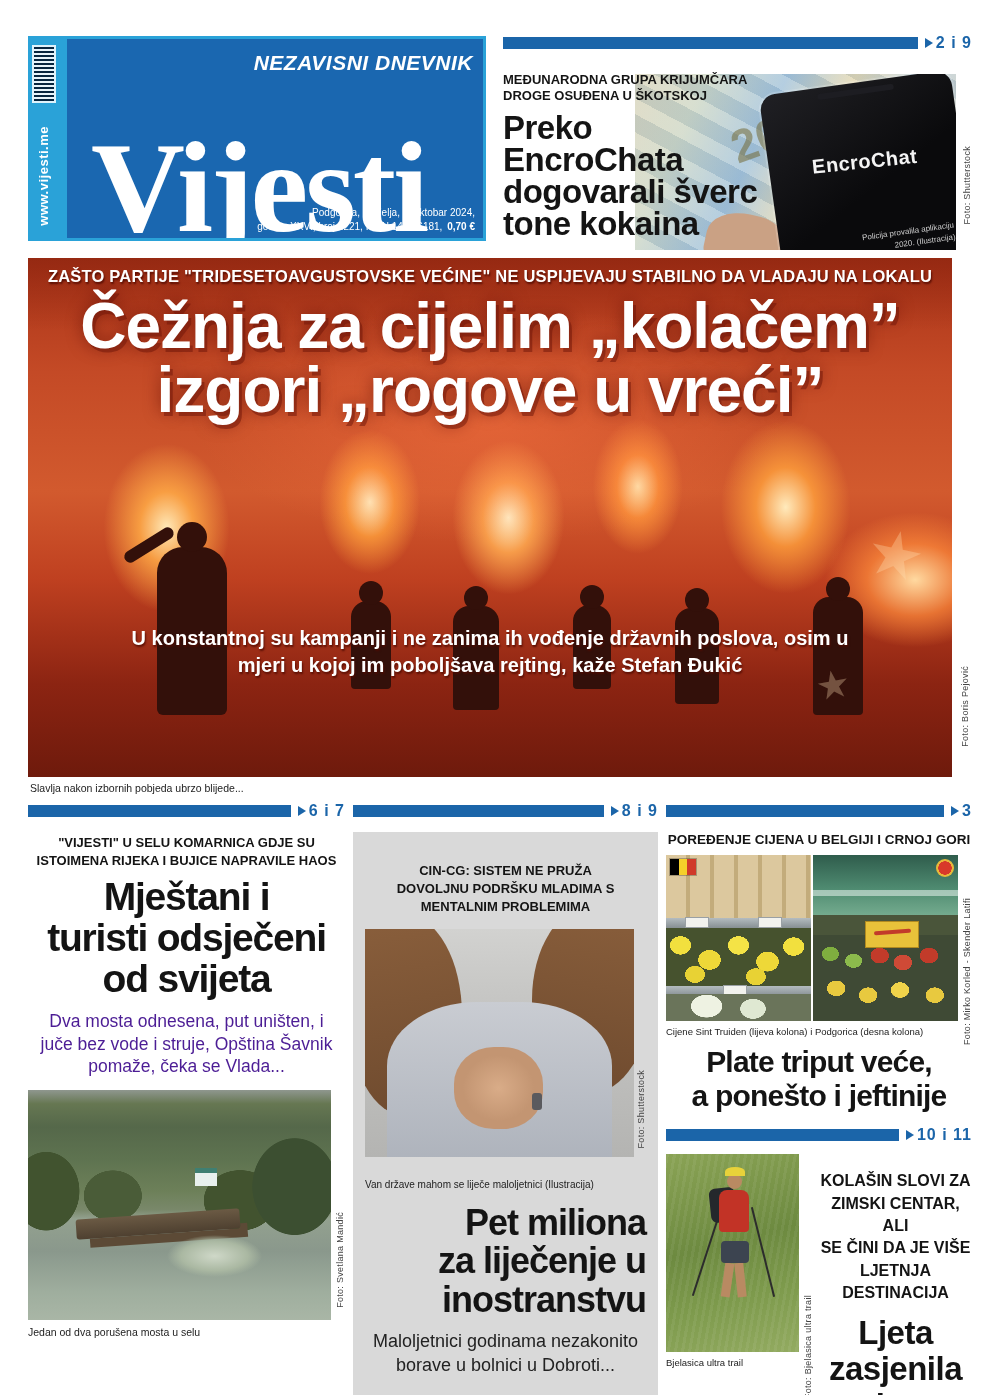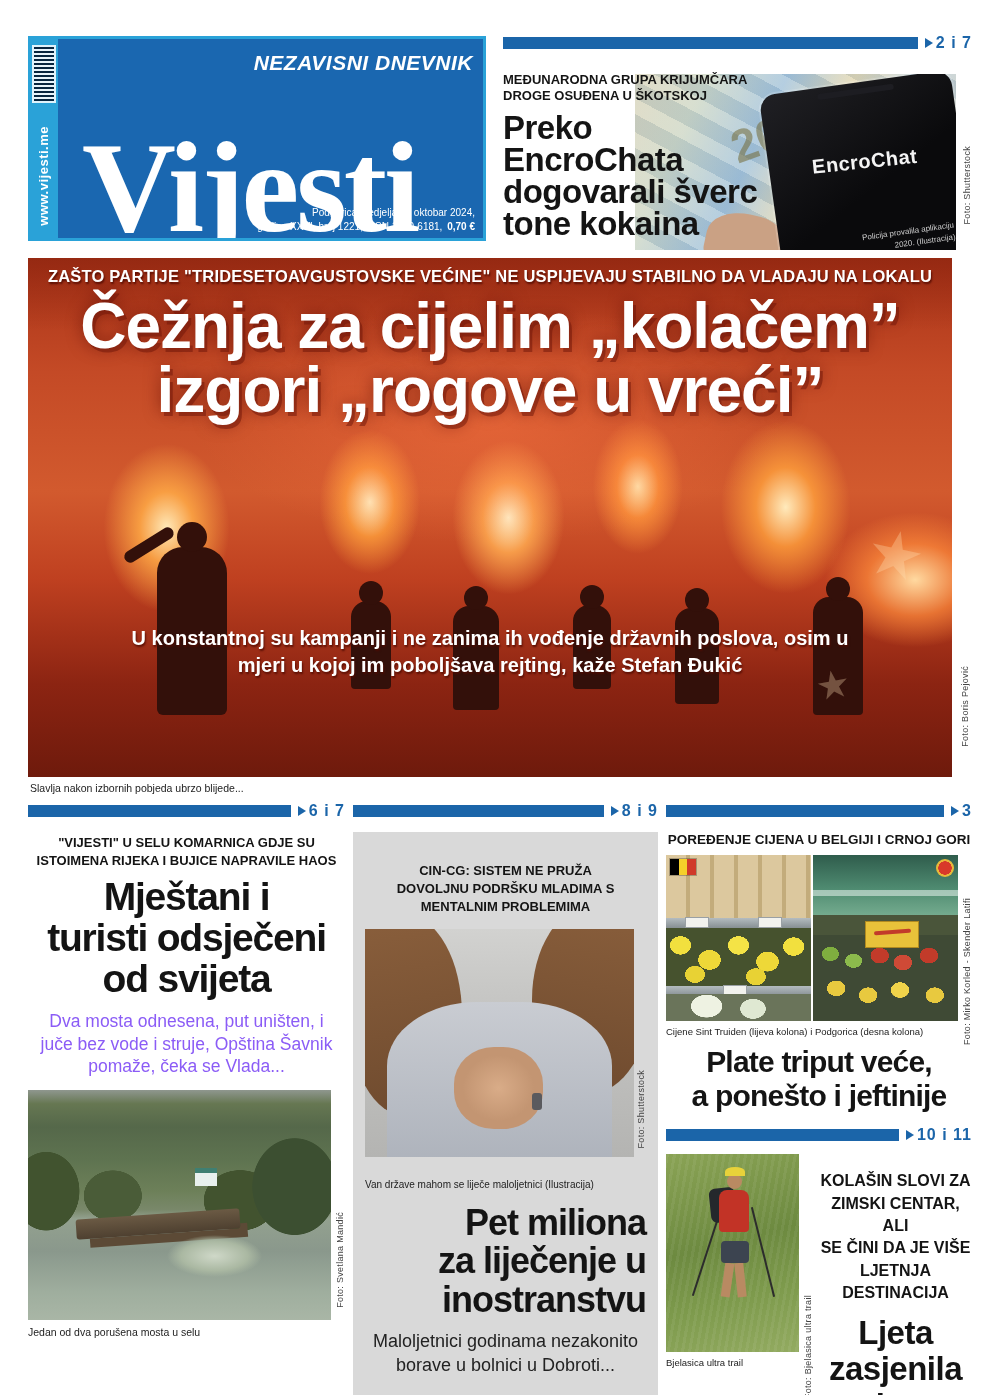--- a/index.html
+++ b/index.html
@@ -21,21 +21,21 @@
   .caption{font-size:10.5px;color:#222;}
 
   
   .masthead{position:absolute;left:28px;top:36px;width:458px;height:205px;background:#2aa2d8;
             padding:3px 3px 3px 0;box-sizing:border-box;display:flex;}
   .m-strip{width:30px;position:relative;}
   .barcode{position:absolute;left:4px;top:6px;width:20px;height:54px;background:
            repeating-linear-gradient(180deg,#07253f 0 2px,#e8f4fb 2px 4px);border:2px solid #dff2fb;}
   .m-url{position:absolute;bottom:12px;left:50%;transform:translateX(-50%) rotate(180deg);
          writing-mode:vertical-rl;color:#fff;font-weight:bold;font-size:13px;letter-spacing:.5px;}
-  .m-inner{flex:1;position:relative;background:#1a67b0;overflow:hidden;}
+  .m-inner{flex:1;position:relative;background:#1a67b0;overflow:hidden;margin-left:9px;}
   .m-tagline{position:absolute;top:12px;right:10px;color:#fff;font-weight:bold;font-style:italic;
              font-size:21px;letter-spacing:.5px;}
   .m-title{position:absolute;left:24px;bottom:-10px;color:#fff;font-family:"Liberation Serif",serif;
            font-weight:bold;font-size:130px;line-height:.92;letter-spacing:-3px;}
   .m-dateline{position:absolute;right:8px;bottom:5px;color:#fff;font-size:10px;text-align:right;line-height:1.35;}
   .m-price{font-weight:bold;margin-left:2px;}
 
   
   .encro{position:absolute;left:503px;top:34px;width:469px;height:214px;}
   .encro-body{position:relative;height:194px;margin-top:6px;}
@@ -102,21 +102,21 @@
   .mark-w .tri{border-left-color:#fff;}
   .main-credit{position:absolute;right:2px;bottom:30px;}
   .main-cap{position:absolute;left:30px;top:782px;font-size:10.5px;color:#222;}
 
   
   .cols{position:absolute;left:28px;top:802px;width:944px;display:grid;
         grid-template-columns:317px 305px 306px;gap:8px;}
 
   .col1 .kick{margin-top:14px;text-align:center;font-size:13px;line-height:1.35;}
   .col1 .hl{margin-top:8px;text-align:center;font-size:39px;line-height:1.05;letter-spacing:-1.2px;}
-  .col1 .deck{margin:10px 0 0;text-align:center;font-size:17.5px;line-height:1.3;color:#8b5cf6;}
+  .col1 .deck{margin:10px 0 0;text-align:center;font-size:17.5px;line-height:1.3;color:#4c1d95;}
   .riverbox{position:relative;margin-top:12px;height:230px;}
   .river-photo{position:absolute;left:0;top:0;right:14px;bottom:0;overflow:hidden;background:
      linear-gradient(180deg,#8f978f 0%,#667752 6%,#55684a 16%,#5e7350 30%,#6d8059 44%,#79886a 52%,
                      #93a18f 56%,#8a988c 70%,#9fae9e 88%,#a9b6a6 100%);}
   .river-photo::before{content:"";position:absolute;inset:0;background:
      radial-gradient(70px 80px at 88% 42%,#3c4f31 0 60%,transparent 61%),
      radial-gradient(55px 65px at 6% 44%,#41532f 0 60%,transparent 61%),
      radial-gradient(48px 42px at 28% 46%,#4a5c38 0 60%,transparent 61%),
      radial-gradient(60px 50px at 70% 48%,#42532f 0 60%,transparent 61%);}
   .r-house{position:absolute;left:55%;top:34%;width:22px;height:13px;background:#e8f0ee;
@@ -240,21 +240,21 @@
         <span class="m-price">0,70 €</span>
       </div>
     </div>
   </header>
 
   <section class="encro">
     <div class="pagebar">
       <div class="bar"></div>
       <span class="mark">
         <span class="tri"></span>
-        <span>2 i 7</span>
+        <span>2 i 9</span>
       </span>
     </div>
     <div class="encro-body">
       <div class="encro-photo">
         <div class="note20">20</div>
         <div class="hand"></div>
         <div class="phone">
           <div class="phone-notch"></div>
           <div class="phone-logo">EncroChat</div>
           <div class="phone-cap pre">Policija provalila aplikaciju

